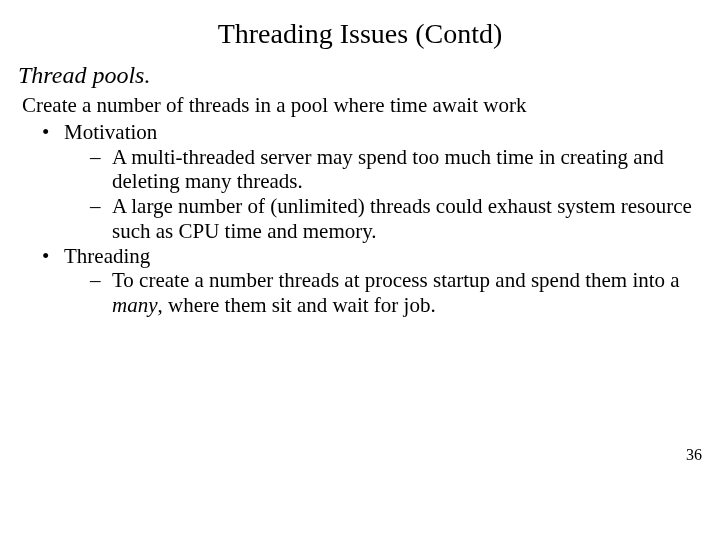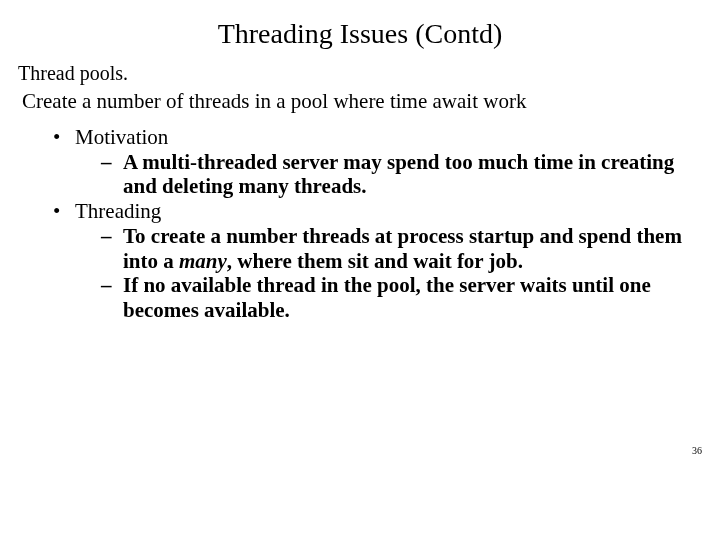--- a/index.html
+++ b/index.html
@@ -17,34 +17,35 @@
     height: 480px;
     box-sizing: border-box;
   }
   .title {
     text-align: center;
     font-size: 28px;
     padding-top: 18px;
     padding-bottom: 6px;
   }
   .subtitle {
-    font-size: 20px;
+    font-size: 24px;
     padding: 6px 18px 2px 18px;
+    font-style: italic;
   }
   .body {
     font-size: 21px;
     line-height: 1.18;
     padding: 0 22px 0 22px;
   }
   .lead {
     margin: 2px 0 2px 0;
   }
   ul.level1 {
     list-style: none;
-    margin: 11px;
+    margin: 0;
     padding: 0 0 0 20px;
   }
   ul.level1 > li {
     position: relative;
     padding-left: 22px;
     margin: 0;
   }
   ul.level1 > li::before {
     content: "•";
     position: absolute;
@@ -53,37 +54,36 @@
   }
   ul.level2 {
     list-style: none;
     margin: 0;
     padding: 0 0 0 26px;
   }
   ul.level2 > li {
     position: relative;
     padding-left: 22px;
     margin: 0;
-    font-weight: bold;
   }
   ul.level2 > li::before {
     content: "–";
     position: absolute;
     left: 0;
     top: 0;
   }
   .l1-label {
     font-weight: normal;
   }
   .italic { font-style: italic; }
   .pagenum {
     position: absolute;
     right: 18px;
-    bottom: 24px;
-    font-size: 10px;
+    bottom: 16px;
+    font-size: 16px;
   }
 </style>
 </head>
 <body>
 
 <div class="slide">
 
   <div class="title">Threading Issues (Contd)</div>
 
   <div class="subtitle">Thread pools.</div>
@@ -91,30 +91,30 @@
   <div class="body">
 
     <div class="lead">Create a number of threads in a pool where time await work</div>
 
     <ul class="level1">
 
       <li>
         <span class="l1-label">Motivation</span>
         <ul class="level2">
           <li>A multi-threaded server may spend too much time in creating and deleting many threads.</li>
+          <li>A large number of (unlimited) threads could exhaust system resource such as CPU time and memory.</li>
         </ul>
       </li>
 
       <li>
         <span class="l1-label">Threading</span>
         <ul class="level2">
           <li>
             <span>To create a number threads at process startup and spend them into a </span><span class="italic">many</span><span>, where them sit and wait for job.</span>
           </li>
-          <li>If no available thread in the pool, the server waits until one becomes available.</li>
         </ul>
       </li>
 
     </ul>
 
   </div>
 
   <div class="pagenum">36</div>
 
 </div>

